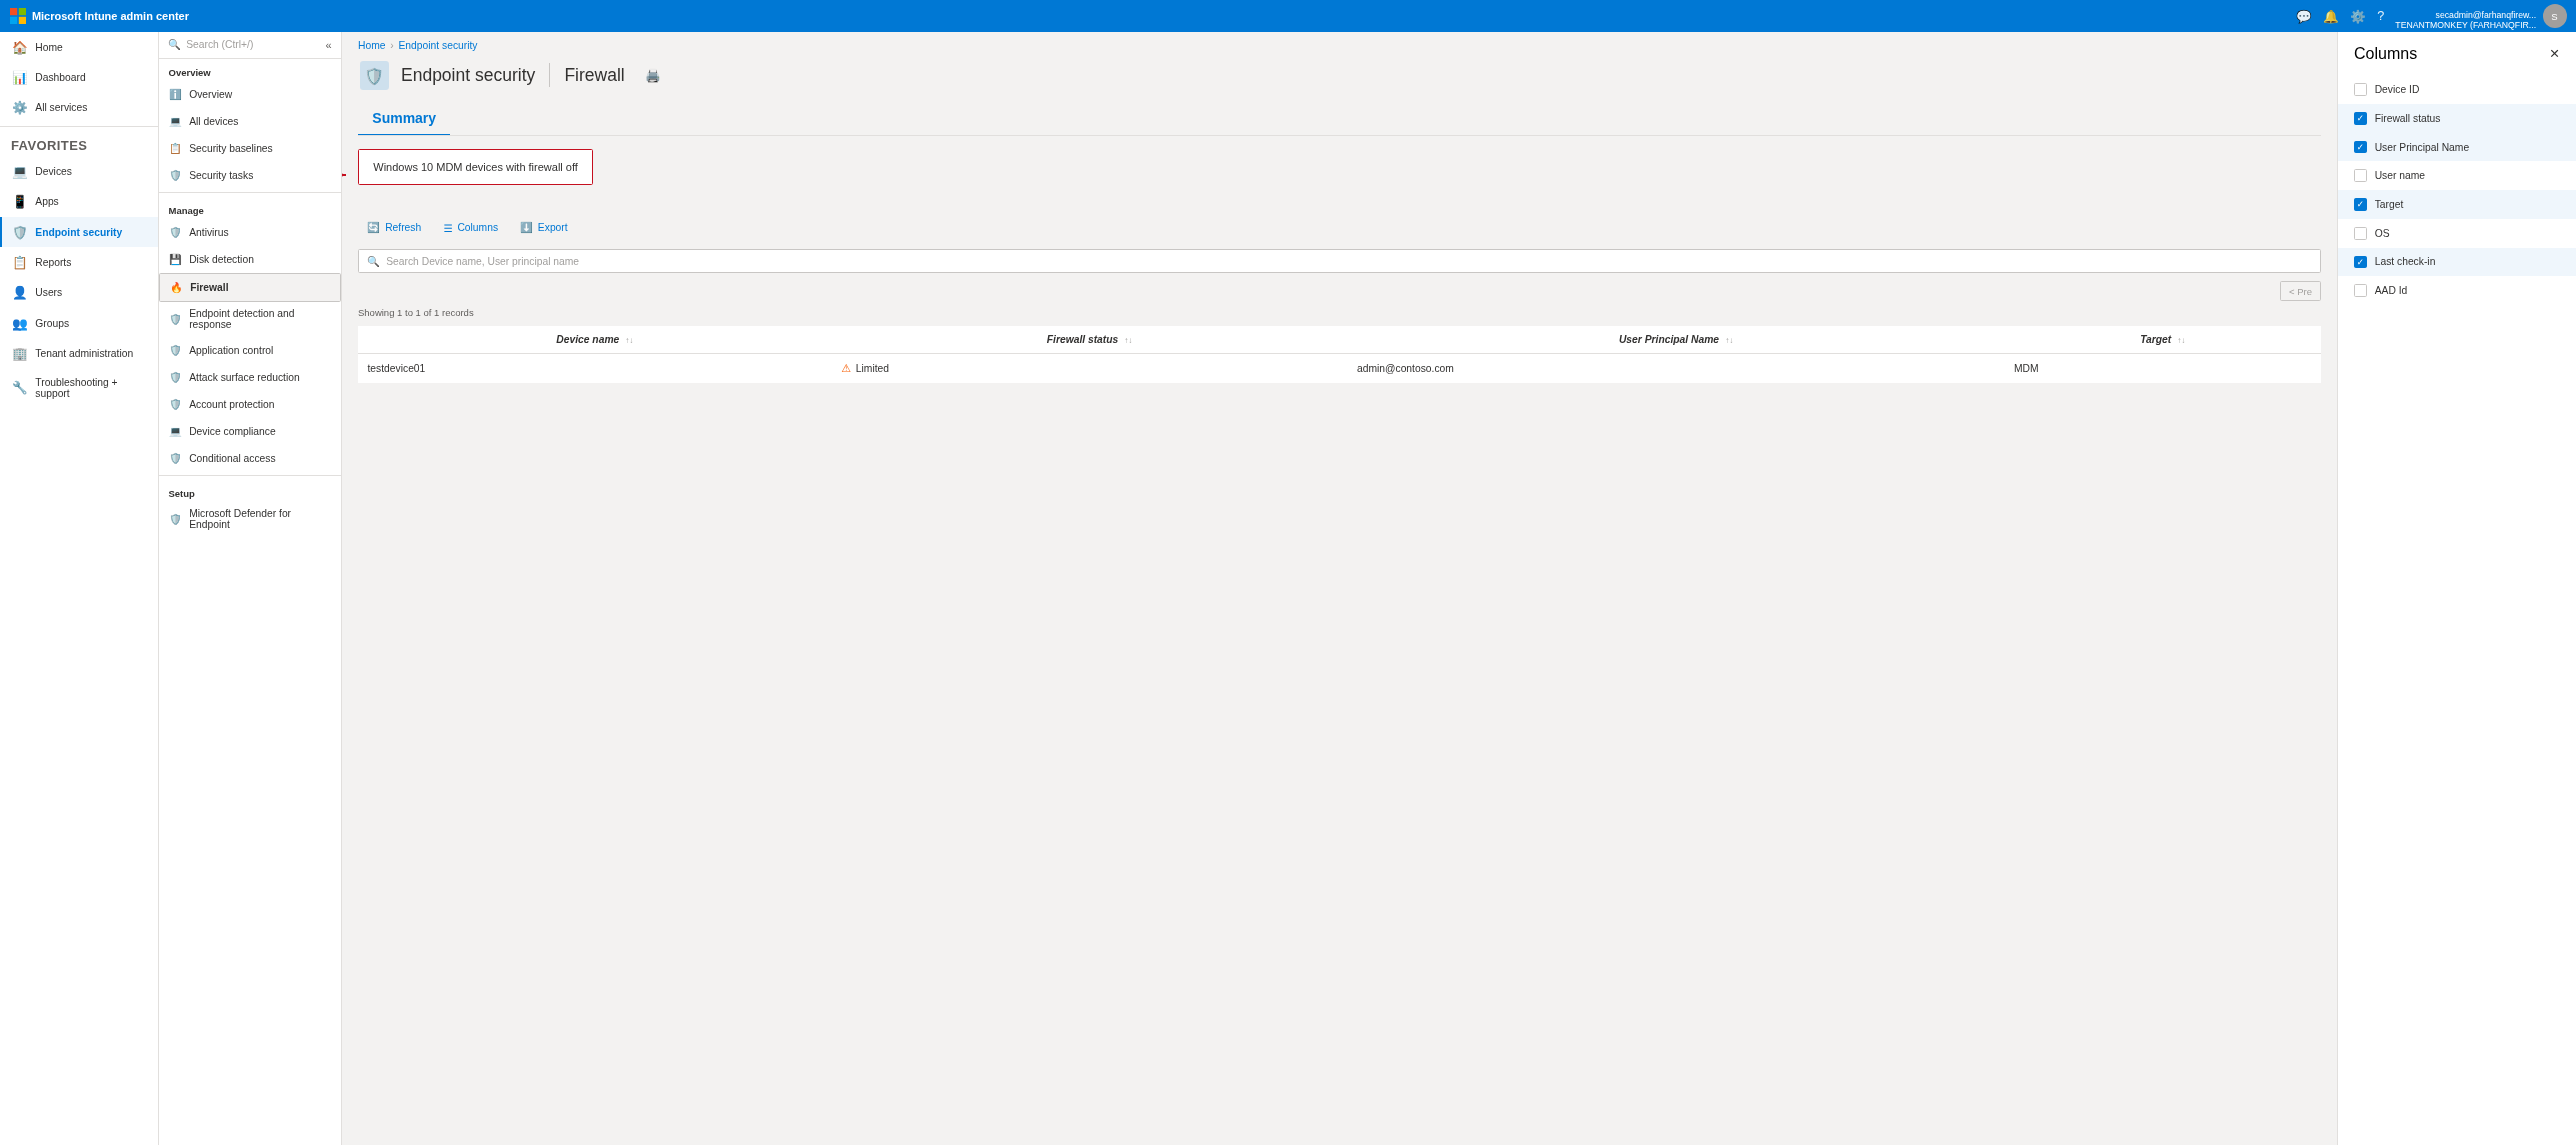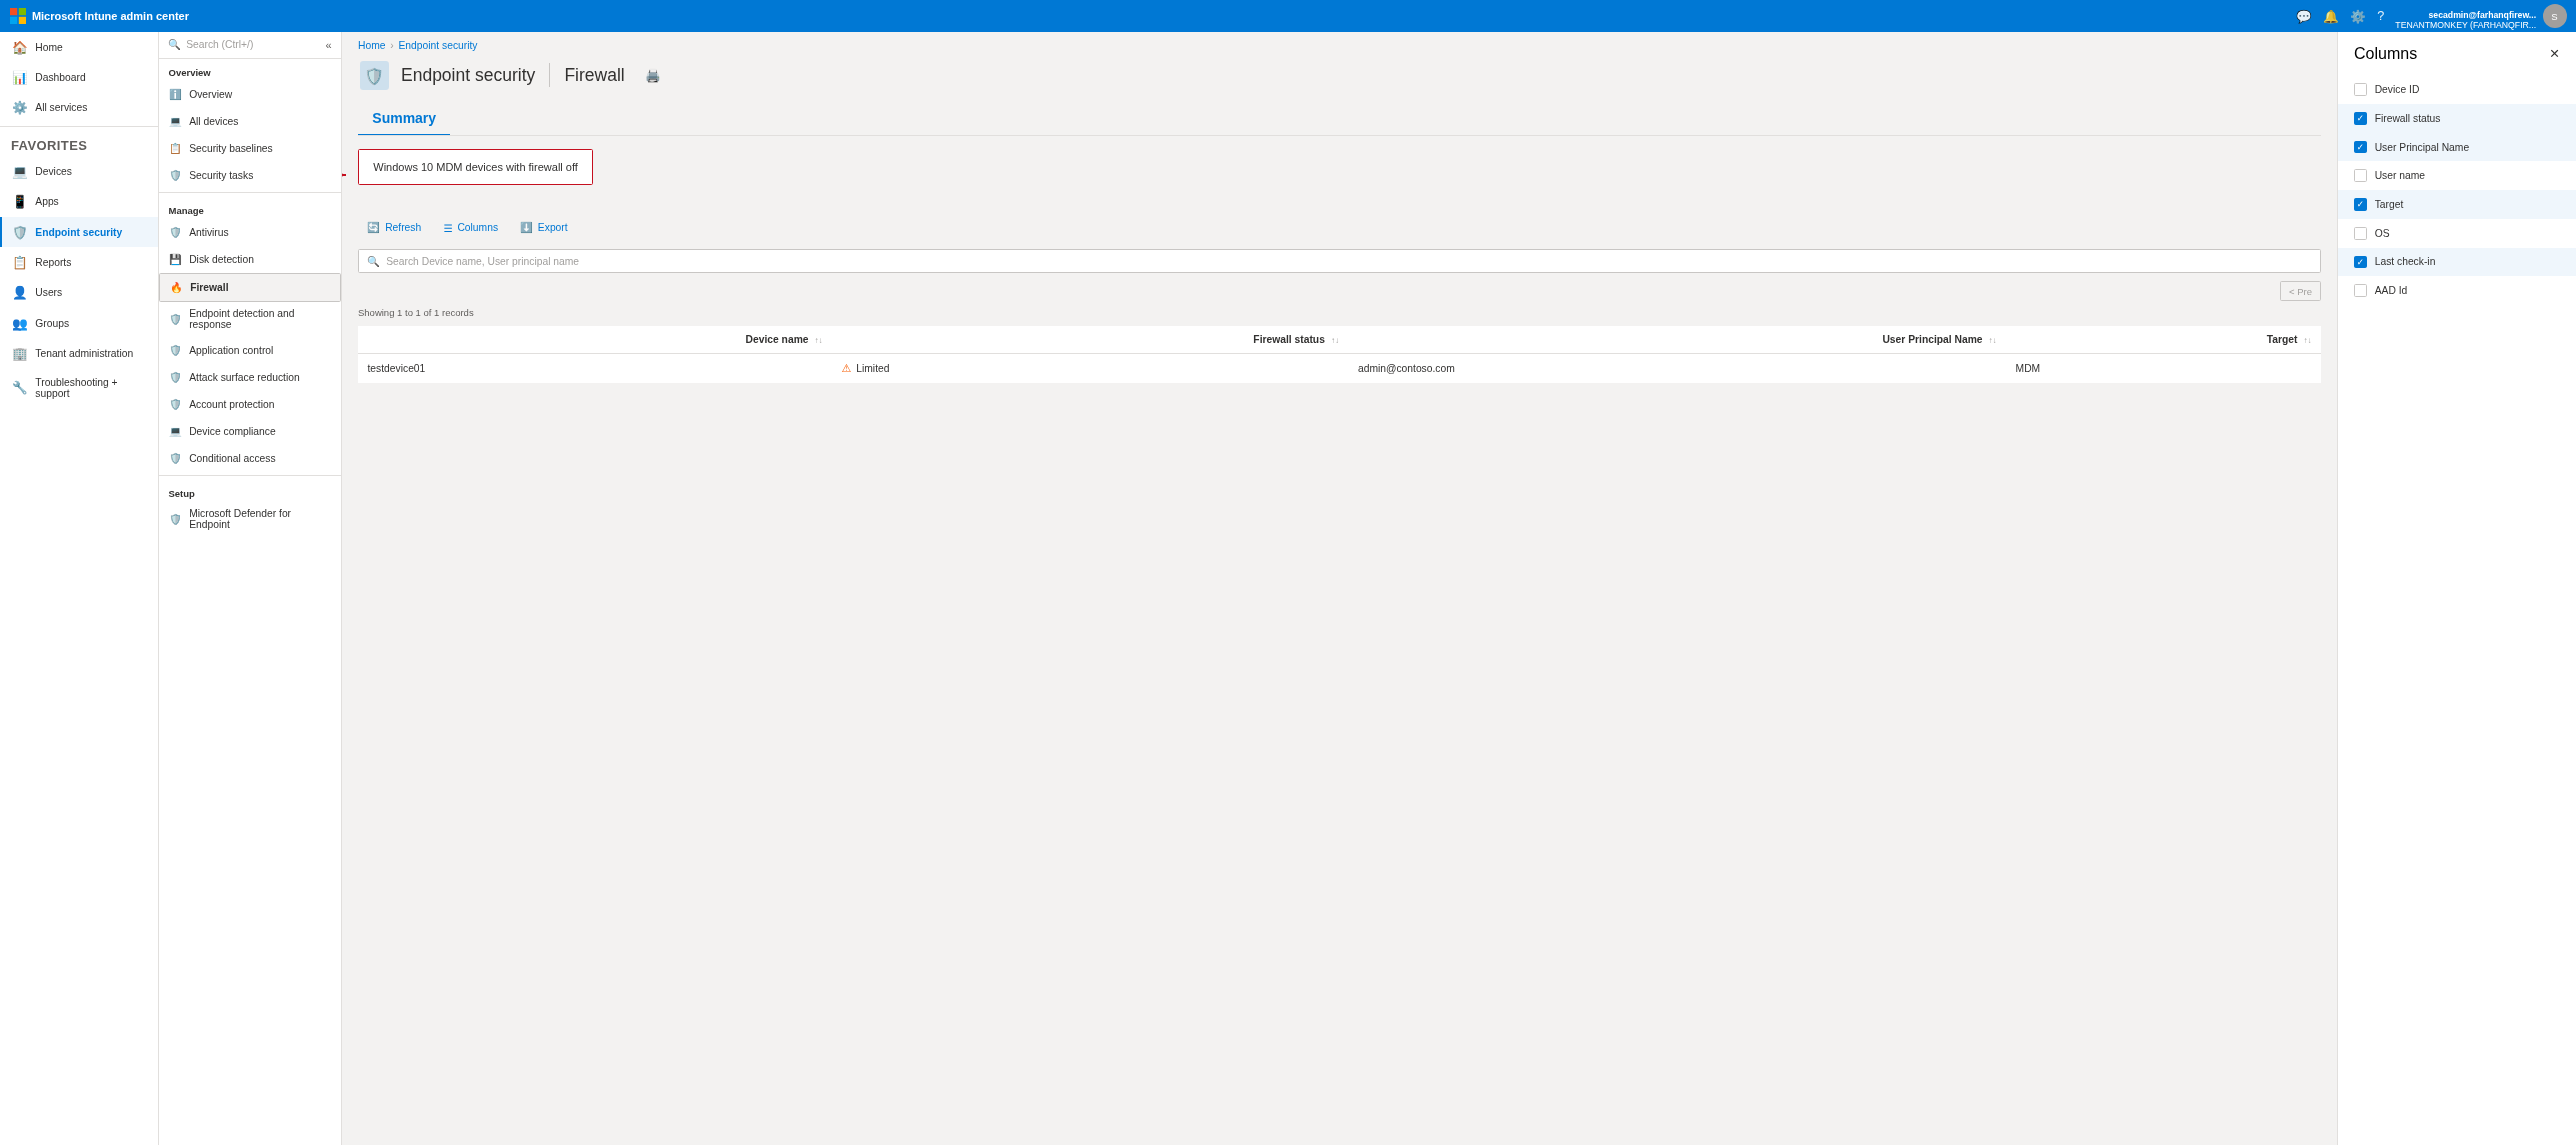--- a/index.html
+++ b/index.html
@@ -168,27 +168,28 @@
     }
     .search-bar input { border: none; outline: none; flex: 1; font-size: 10.3px; color: #323130; }
     .search-bar input::placeholder { color: #a19f9d; }
 
     
     .records-count { font-size: 9.5px; color: #605e5c; margin-bottom: 8px; }
 
     
     .data-table { width: 100%; border-collapse: collapse; background: white; }
     .data-table th {
-      text-align: right;
+      text-align: center;
       padding: 8px 9.5px;
       font-size: 10.3px;
       font-weight: 600;
       color: #323130;
       border-bottom: 0.8px solid #e1dfdd;
       white-space: nowrap;
+      font-style: italic;
     }
     .data-table th .sort-icons { color: #a19f9d; font-size: 8px; margin-left: 3.2px; }
     .data-table td { padding: 8px 9.5px; font-size: 10.3px; color: #323130; border-bottom: 0.8px solid #f3f2f1; }
 
     
     .status-limited { display: flex; align-items: center; gap: 4.8px; color: #323130; }
     .status-limited .warn-icon { color: #f7630c; font-size: 11px; }
 
     
     .columns-panel {
@@ -255,21 +256,21 @@
     </span>
     <span>Microsoft Intune admin center</span>
   </div>
   <div class="top-bar-right">
     <button class="icon-btn" title="Feedback">💬</button>
     <button class="icon-btn" title="Notifications">🔔</button>
     <button class="icon-btn" title="Settings">⚙️</button>
     <button class="icon-btn" title="Help">?</button>
     <div class="user-info">
       <div class="user-text">
-        <span style="font-weight:700;margin-top:8px;">secadmin@farhanqfirew...</span>
+        <span style="font-weight:400;margin-top:8px;">secadmin@farhanqfirew...</span>
         <span>TENANTMONKEY (FARHANQFIR...</span>
       </div>
       <div class="avatar">S</div>
     </div>
   </div>
 </div>
 
 <div class="main-layout">
 
   <div class="sidebar">

